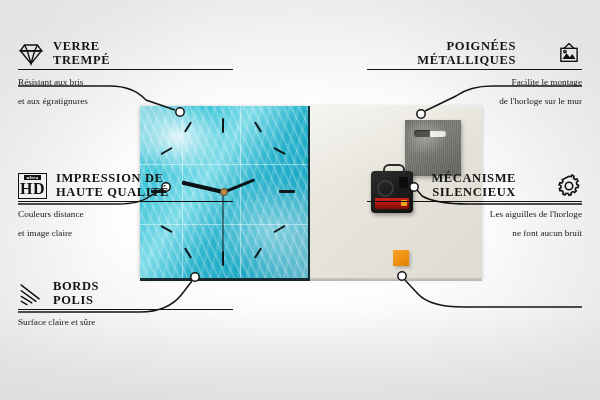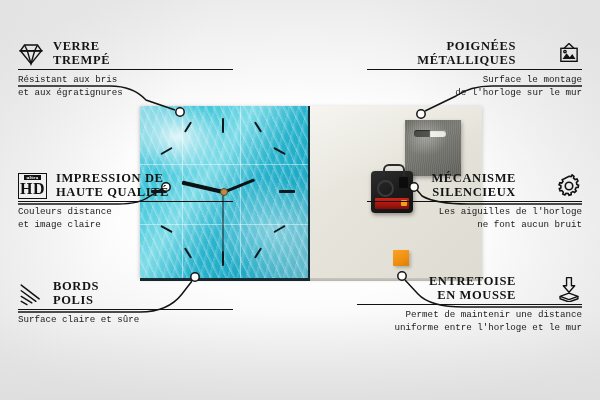--- a/index.html
+++ b/index.html
@@ -147,22 +147,22 @@
   }
   .callout.right .co-head{flex-direction:row-reverse;gap:40px;}
   .co-title{
     font-family:"Liberation Serif", serif;
     font-weight:bold;font-size:12.5px;line-height:13.5px;
     letter-spacing:.6px;color:#141414;text-transform:uppercase;
     white-space:pre-line;
   }
   .co-rule{height:1.2px;background:#111;width:100%;margin:1px 0 3px 0;}
   .co-desc{
-    font-family:Liberation Mono, monospace;
-    font-size:9.2px;line-height:13px;color:#202020;white-space:pre-line;
+    font-family:Liberation Serif, serif;
+    font-size:9.2px;line-height:19px;color:#202020;white-space:pre-line;
   }
   .co-icon{width:26px;height:26px;flex:0 0 26px;color:#111;}
   .co-icon svg{display:block;width:26px;height:26px;}
 
   
   .hd-icon{
     width:27px;height:24px;flex:0 0 27px;border:1.4px solid #111;
     display:flex;flex-direction:column;align-items:center;justify-content:center;
     line-height:1;color:#111;
   }
@@ -309,21 +309,21 @@
           <rect x="6" y="9" width="20" height="16"></rect>
           <path d="M8 22 L13 15 L17 20 L20 16 L24 22 Z" fill="currentColor" stroke="none"></path>
           <circle cx="11" cy="13" r="1.5"></circle>
         </g>
           </svg>
       </span>
       <span class="co-title">POIGNÉES
 MÉTALLIQUES</span>
     </div>
     <div class="co-rule"></div>
-    <div class="co-desc">Surface le montage
+    <div class="co-desc">Facilite le montage
 de l'horloge sur le mur</div>
   </div>
 
   <div class="callout right" style="left:367px;top:172px;">
     <div class="co-head">
       <span class="co-icon">
         <svg viewBox="0 0 32 32">
             <g fill="none" stroke="currentColor" stroke-width="2">
           <path d="M16 4 l2.6 .5 1.2-2 2.3 1.6 -.5 2.3 2 1.7 2.3-.7 1.1 2.6 -1.8 1.5 .4 2.6 2.2 .9 -.6 2.7 -2.4 .1 -1.2 2.3 1.3 2 -2 1.9 -2.1-1.1 -2.2 1.3 .1 2.4 -2.7 .7 -1.1-2.1 -2.6-.1 -1.4 1.9 -2.5-1.2 .6-2.3 -1.7-1.9 -2.3 .3 -.9-2.6 2-1.2 -.2-2.6 -2.1-1 1-2.5 2.3 .4 1.5-2.1 -.9-2.2 2.5-1.1z"></path>
           <circle cx="16" cy="16" r="4.6"></circle>
@@ -331,32 +331,14 @@
           </svg>
       </span>
       <span class="co-title">MÉCANISME
 SILENCIEUX</span>
     </div>
     <div class="co-rule"></div>
     <div class="co-desc">Les aiguilles de l'horloge
 ne font aucun bruit</div>
   </div>
 
-  <div class="callout right" style="left:357px;top:275px;width:225px;">
-    <div class="co-head">
-      <span class="co-icon">
-        <svg viewBox="0 0 32 32">
-            <g fill="none" stroke="currentColor" stroke-width="1.7" stroke-linejoin="round">
-          <path d="M13 2 h6 v10 h4 l-7 8 -7-8 h4 z"></path>
-          <path d="M16 21 L27 25 L16 29 L5 25 Z"></path>
-          <path d="M5 25 v3 l11 4 11-4 v-3"></path>
-        </g>
-          </svg>
-      </span>
-      <span class="co-title">ENTRETOISE
-EN MOUSSE</span>
-    </div>
-    <div class="co-rule"></div>
-    <div class="co-desc">Permet de maintenir une distance
-uniforme entre l'horloge et le mur</div>
-  </div>
 
 </div>
 
 </body></html>

